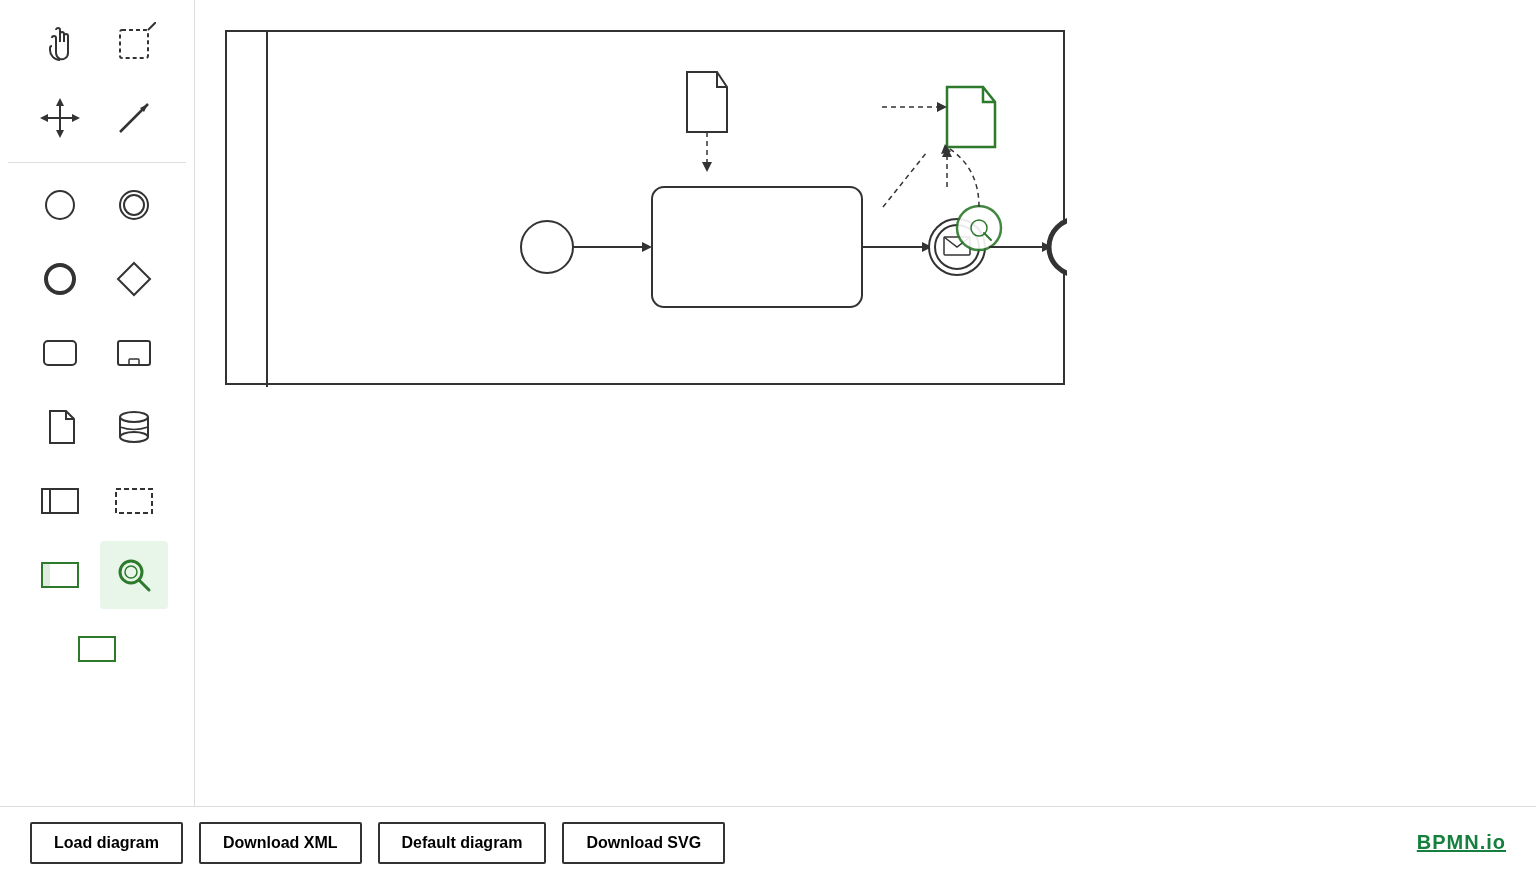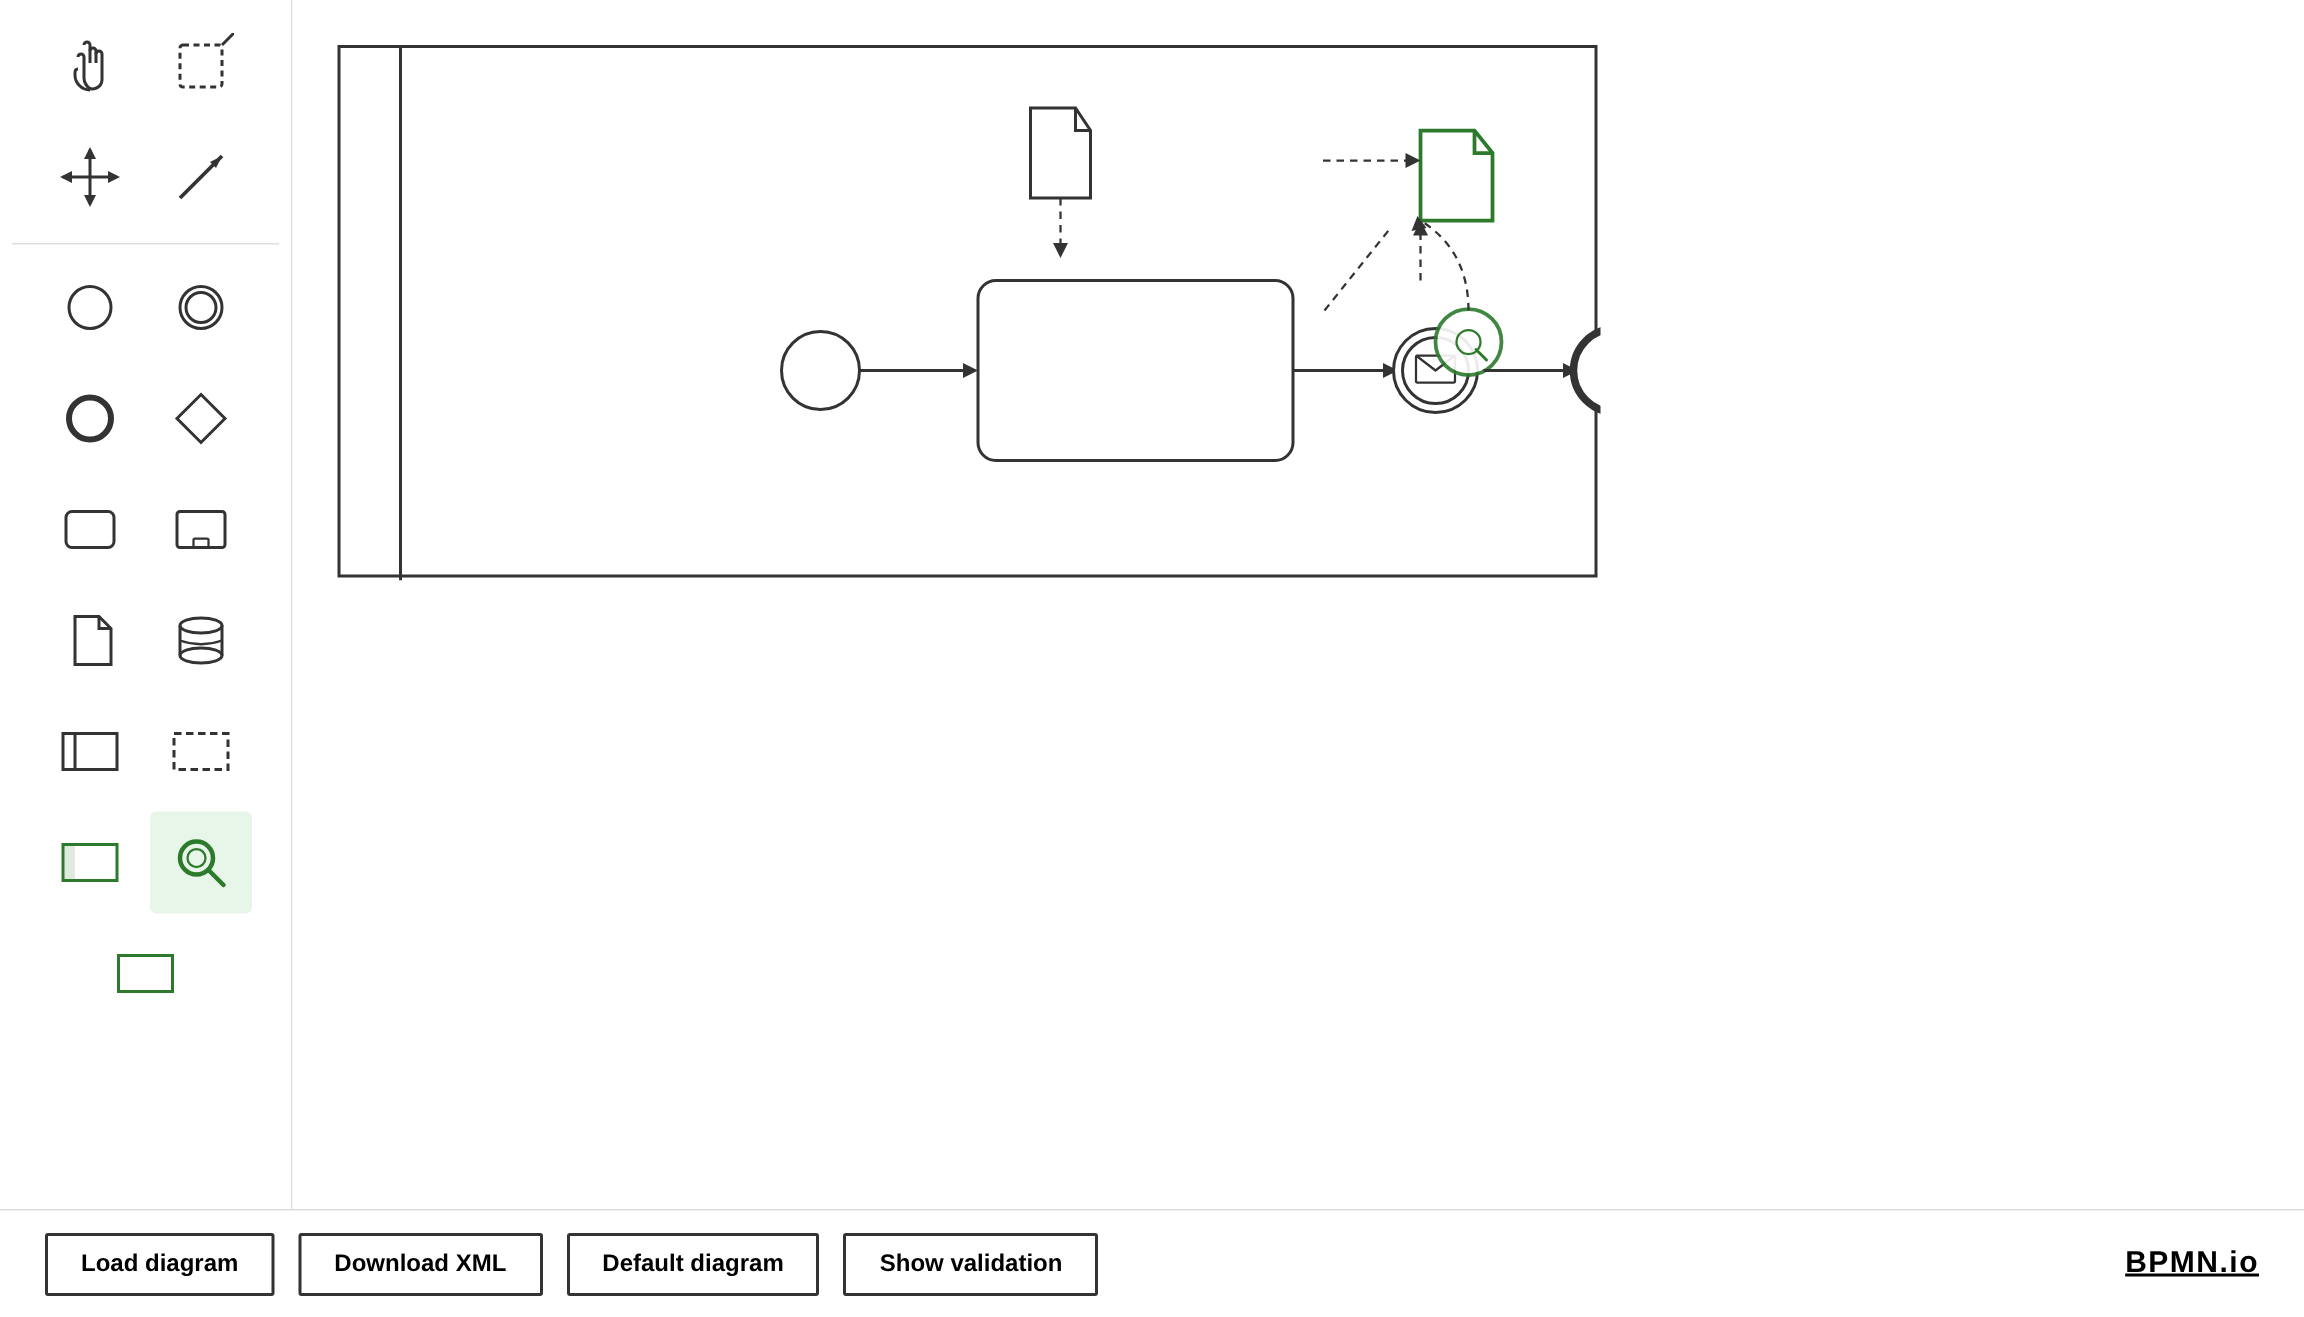--- a/index.html
+++ b/index.html
@@ -101,21 +101,21 @@
       border-radius: 2px;
       white-space: nowrap;
     }
 
     .bpmn-logo {
       margin-left: auto;
       font-size: 20px;
       font-weight: 700;
       letter-spacing: 1px;
       text-decoration: underline;
-      color: #000000;
+      color: #15803d;
     }
 
     
     .icon-svg {
       width: 44px;
       height: 44px;
     }
   </style>
 </head>
 <body>
@@ -319,15 +319,15 @@
 
       </svg>
     </div>
   </div>
 </div>
 
 <div class="footer">
   <button class="footer-btn">Load diagram</button>
   <button class="footer-btn">Download XML</button>
   <button class="footer-btn">Default diagram</button>
-  <button class="footer-btn">Show validation</button>
+  <button class="footer-btn">Download SVG</button>
   <div class="bpmn-logo">BPMN.io</div>
 </div>
 
 </body></html>

